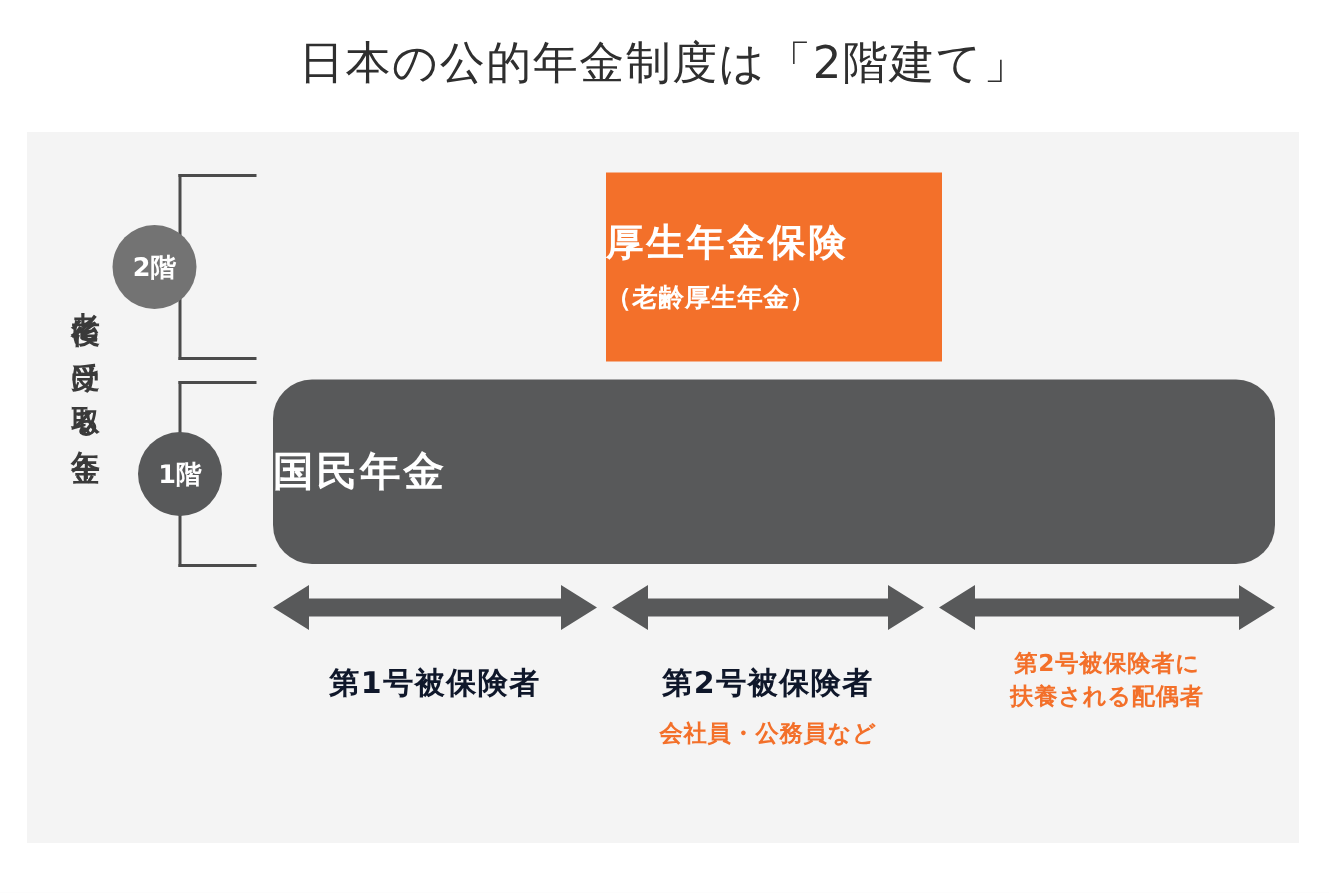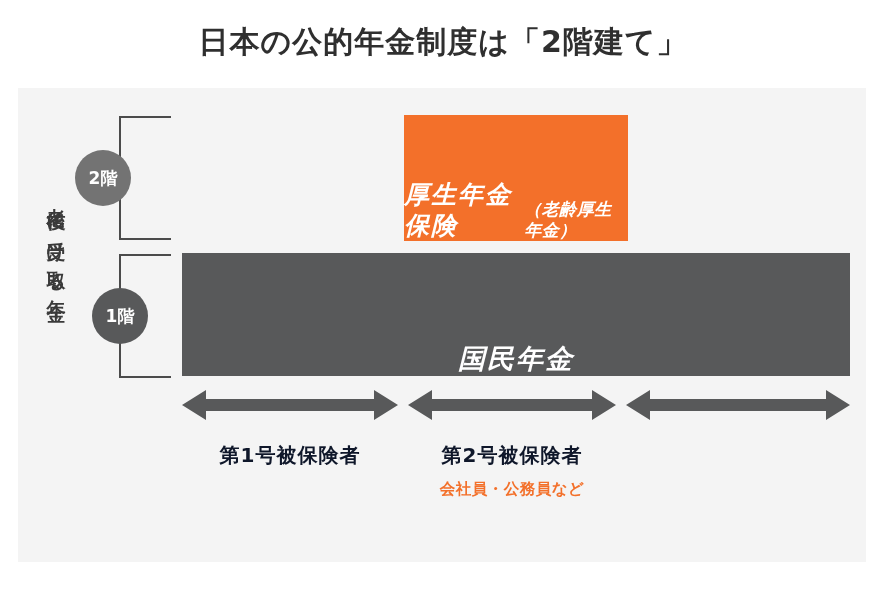--- a/index.html
+++ b/index.html
@@ -16,21 +16,21 @@
   }
 
   
   .title {
     position: absolute;
     left: 0;
     top: 22px;
     width: 886px;
     text-align: center;
     font-size: 30px;
-    font-weight: bold;
+    font-weight: normal;
     color: #2f2f2f;
     letter-spacing: 1px;
     white-space: nowrap;
   }
 
   
   .panel {
     position: absolute;
     left: 18px;
     top: 88px;
@@ -104,39 +104,39 @@
     left: 92px;
     top: 288px;
     background: #58595a;
   }
 
   
   .tier-box {
     position: absolute;
     box-sizing: border-box;
     display: flex;
-    flex-direction: row;
-    align-items: flex-end;
+    flex-direction: column;
+    align-items: flex-start;
     justify-content: center;
     color: #ffffff;
-    font-style: italic;
   }
   .tier-2 {
     left: 404px;
     top: 115px;
     width: 224px;
     height: 126px;
     background: #f3702a;
   }
   .tier-1 {
     left: 182px;
     top: 253px;
     width: 668px;
     height: 123px;
     background: #58595a;
+    border-radius: 26px;
   }
   .tier-main {
     font-size: 27px;
     font-weight: bold;
     letter-spacing: 2px;
     line-height: 1.25;
   }
   .tier-2 .tier-main { font-size: 25px; }
   .tier-sub {
     font-size: 18px;
@@ -215,13 +215,14 @@
     <polygon fill="#58595A" points="0,17 24,2 24,11 184,11 184,2 208,17 184,32 184,23 24,23 24,32"></polygon>
   </svg>
   <div class="group-label">第2号被保険者</div>
   <div class="group-desc">会社員・公務員など</div>
 </div>
 
 <div class="group group-2">
   <svg class="arrow" viewBox="0 0 224 34" preserveAspectRatio="none">
     <polygon fill="#58595A" points="0,17 24,2 24,11 200,11 200,2 224,17 200,32 200,23 24,23 24,32"></polygon>
   </svg>
+  <div class="group-desc">第2号被保険者に<br>扶養される配偶者</div>
 </div>
 
 </body></html>

